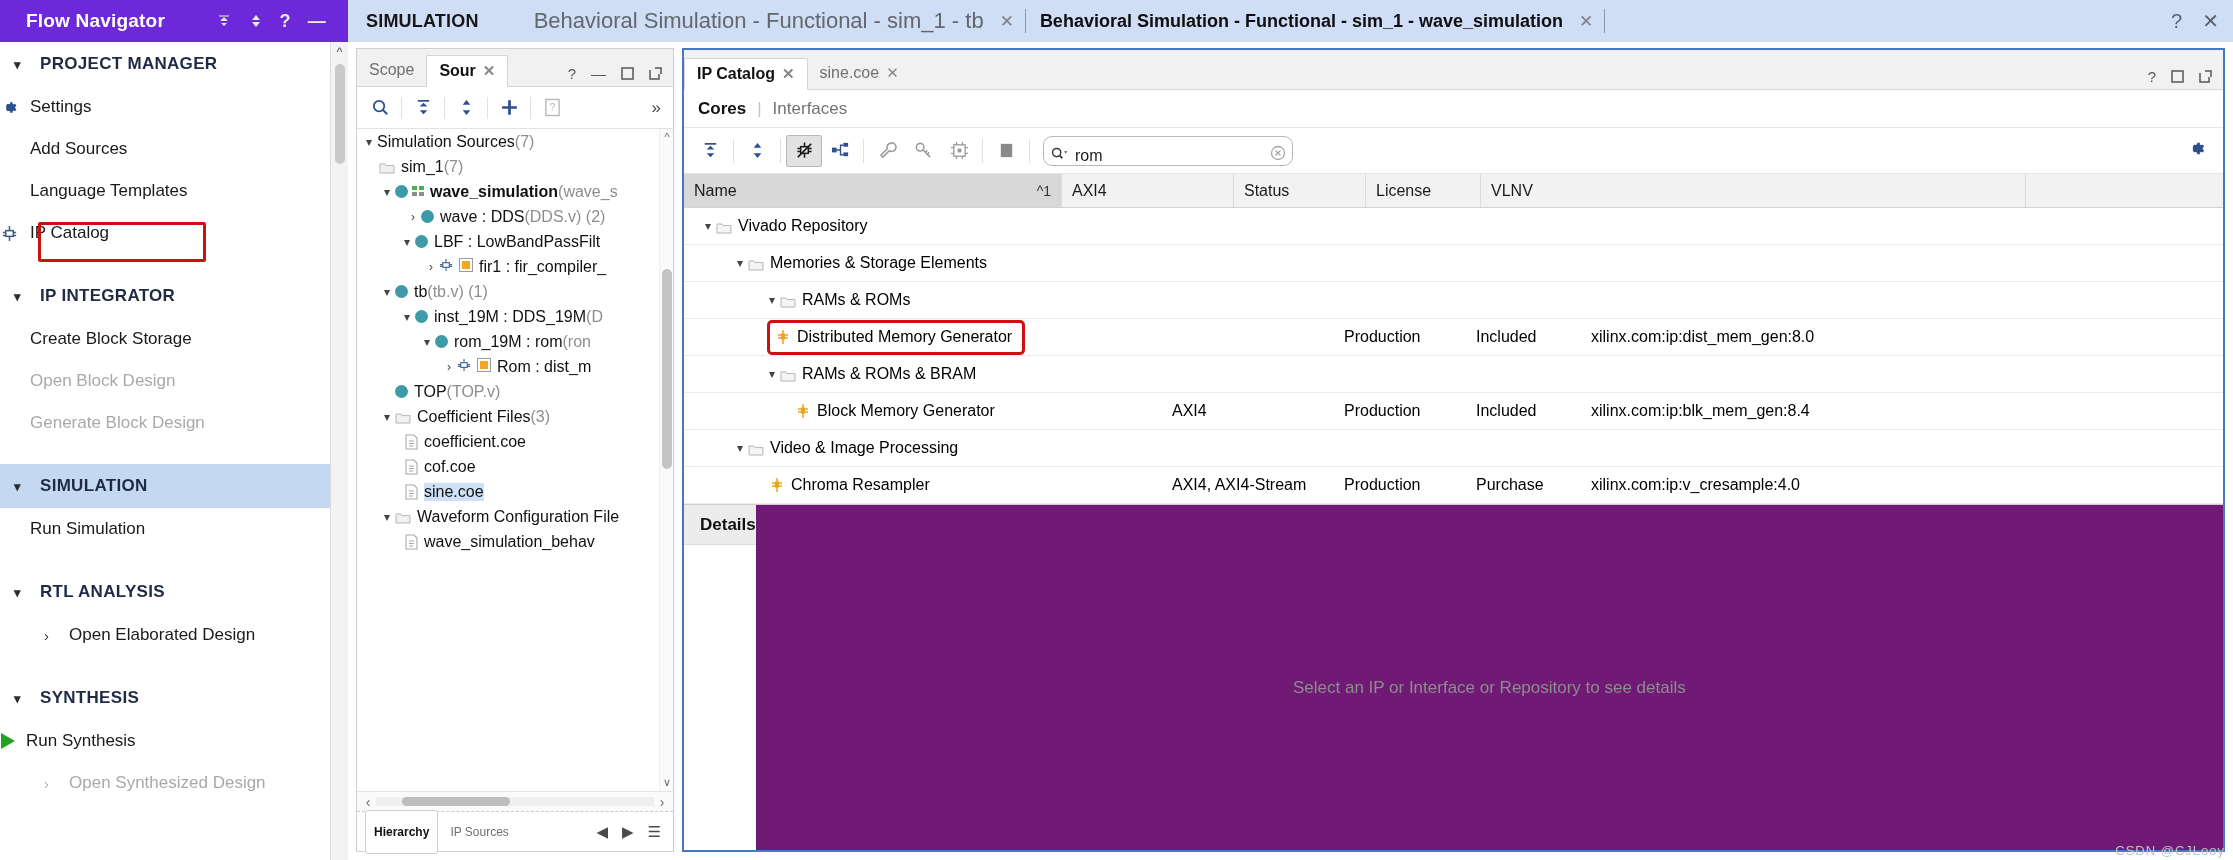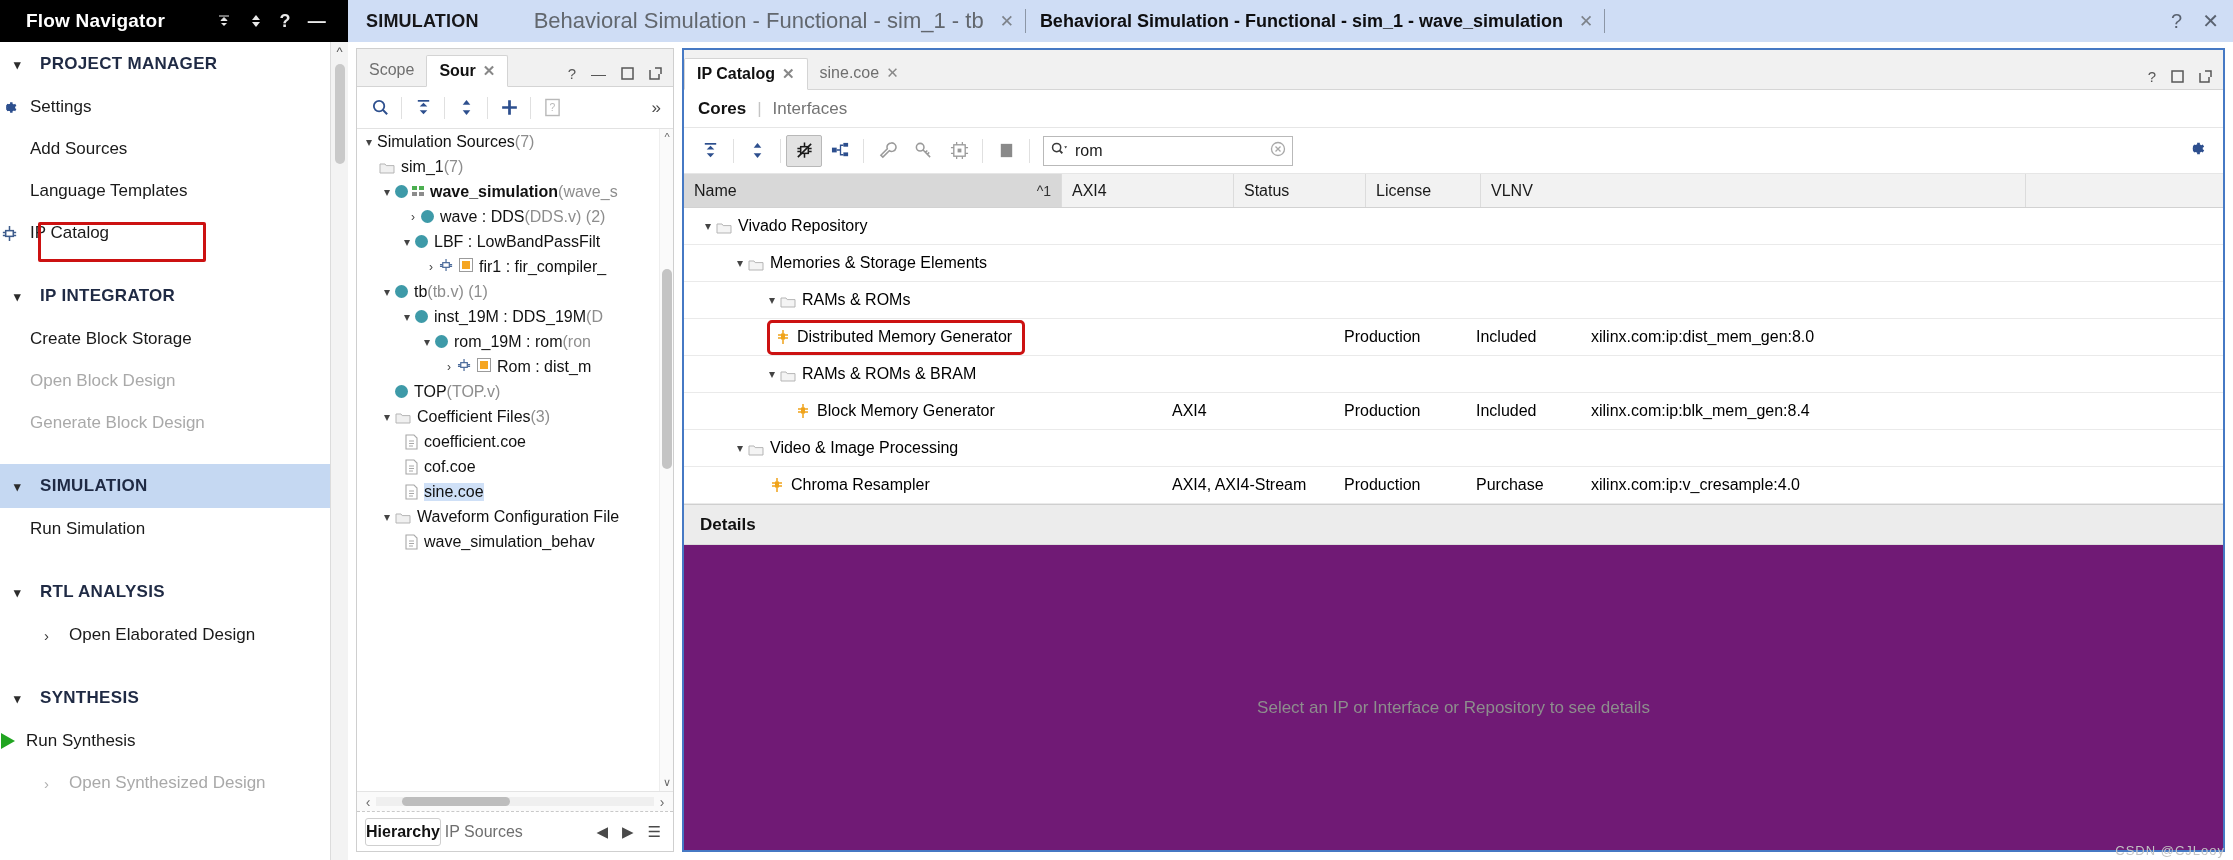--- a/index.html
+++ b/index.html
@@ -8,21 +8,21 @@
     width: 2233px; height: 860px;
     overflow: hidden;
     background: #ffffff;
     font-family: "Liberation Sans", sans-serif;
   }
   .app { position: relative; width: 2233px; height: 860px; display: flex; }
 
   
   .flownav { width: 348px; height: 860px; background: #ffffff; display: flex; flex-direction: column; flex: none; position: relative; }
   .flownav-header {
-    height: 42px; background: #000000; color: #ffffff;
+    height: 42px; background: #6d28d9; color: #ffffff;
     display: flex; align-items: center; padding: 0 10px 0 26px;
     font-size: 19px; font-weight: bold; letter-spacing: .2px;
   }
   .flownav-title { flex: 1; }
   .fn-icons { display: flex; align-items: center; gap: 17px; padding-right: 12px; }
   .fn-icons .ic { color: #e9e9e9; font-size: 18px; line-height: 1; cursor: pointer; display:flex; align-items:center; }
   .flownav-body { flex: 1; overflow: hidden; position: relative; background:#fff; }
   .fn-scroll-track {
     position: absolute; right: 0; top: 0; width: 18px; height: 818px;
     background: #f3f3f3; border-left: 1px solid #dcdcdc;
@@ -97,40 +97,40 @@
   .src-hscroll { height: 20px; border-top:1px solid #e4e4e4; display:flex; align-items:center; padding: 0 3px; background:#fafafa;}
   .hs-arrow { color:#6a6a6a; font-size: 14px; width:16px; text-align:center; cursor:pointer;}
   .hs-track { flex:1; height: 9px; background:#efefef; position:relative; }
   .hs-thumb { position:absolute; left: 26px; width: 108px; height:9px; background:#bdbdbd; border-radius:5px;}
 
   .src-vscroll { position:absolute; right:0; top:0; width: 14px; height: 100%; background:#fafafa; border-left:1px solid #eee;}
   .vs-thumb { position:absolute; left:2px; top: 140px; width: 10px; height: 200px; background:#c4c4c4; border-radius:5px;}
   .vs-cap { position:absolute; left:0; width:14px; text-align:center; font-size:11px; color:#666;}
 
   .src-foot { height: 40px; border-top: 1px dashed #c9c9c9; display:flex; align-items:center; padding: 0 8px; gap: 4px; background:#fff;}
-  .foot-tab { height: 28px; padding: 0 0; display:flex; align-items:center; font-size:16px; color:#6f6f6f; cursor:pointer;}
+  .foot-tab { height: 44px; padding: 0 8px; display:flex; align-items:center; font-size:12px; color:#6f6f6f; cursor:pointer;}
   .foot-tab.sel { border:1px solid #cfcfcf; border-radius:3px; color:#111; font-weight:bold; background:#fff;}
   .foot-ctrls { margin-left:auto; display:flex; gap:14px; color:#4a4a4a; font-size:15px; padding-right:4px;}
   .foot-ctrls .ic{cursor:pointer;}
 
   
   .ipcat { flex:1; display:flex; flex-direction:column; border: 2px solid #4679c4; background:#fff; }
   .ipcat-tabs { height: 40px; background:#f1f1f1; display:flex; align-items:flex-end; border-bottom:1px solid #d6d6d6; position:relative;}
   .ipcat-sub { height: 38px; display:flex; align-items:center; padding: 0 14px; gap: 11px; font-size:17px; border-bottom:1px solid #e6e6e6;}
   .sub-sel { font-weight:bold; color:#111; cursor:pointer;}
   .sub-div { color:#c4c4c4;}
   .sub-other { color:#737373; cursor:pointer;}
 
   .ipcat-toolbar { height: 46px; display:flex; align-items:center; padding: 0 8px; gap:0; border-bottom:1px solid #e6e6e6; background:#fff; position:relative;}
   .ic-btn { width: 36px; height: 32px; display:flex; align-items:center; justify-content:center; cursor:pointer; border-radius:2px;}
   .ic-btn.pressed { background:#e2e2e2; border:1px solid #b8b8b8;}
   .ic-div { width:1px; height:24px; background:#e0e0e0; margin:0 5px;}
   .searchbox {
     width: 250px; height: 30px; margin-left: 8px; border:1px solid #b9b9b9; background:#fff;
-    display:flex; align-items:center; padding: 8px 6px; gap:6px; border-radius: 0;
+    display:flex; align-items:flex-end; padding: 0 6px; gap:6px; border-radius: 9px;
   }
   .search-val { flex:1; font-size:16px; color:#1a1a1a;}
   .gear-right { margin-left:auto; padding-right: 8px; cursor:pointer;}
 
   .ipcat-table { flex: none; display:flex; flex-direction:column; }
   .th-row { display:flex; height: 34px; background:#f2f2f2; border-bottom:1px solid #d2d2d2; font-size:16px; color:#1a1a1a; align-items:center;}
   .th { display:flex; align-items:center; height:100%; padding-left: 10px; border-right:1px solid #dcdcdc; }
   .th.namecol { width: 378px; background:#d8d8d8; position: relative; }
   .th .sortind { position:absolute; right: 10px; font-size: 14px; color:#333;}
   .th.c-axi4 { width: 172px;}
@@ -147,21 +147,21 @@
   .td.c-license { width:115px;}
   .td.c-vlnv { width:545px;}
   .grp-ind-1 { padding-left: 16px;}
   .grp-ind-2 { padding-left: 48px;}
   .grp-ind-3 { padding-left: 80px;}
   .leaf-ind-3 { padding-left: 86px;}
   .leaf-ind-4 { padding-left: 112px;}
   .ip-star { width:14px; height:16px; flex:none; margin-right:7px;}
   .hl-box { outline: 3px solid #cc1111; border-radius:2px; }
 
-  .details { flex:1; display:flex; flex-direction:column; border-top: 1px solid #cfcfcf; }
+  .details { flex:1; display:flex; flex-direction:row; border-top: 1px solid #cfcfcf; }
   .details-hdr { height: 40px; background:#ececec; display:flex; align-items:center; padding-left: 16px; font-size:17px; font-weight:bold; color:#111; border-bottom:1px solid #dcdcdc;}
   .details-body { flex:1; display:flex; align-items:center; justify-content:center; background:#701a75; }
   .details-msg { font-size: 17px; color:#8d8d8d; margin-top: 20px;}
 
   .watermark { position:absolute; right: 8px; bottom: 2px; font-size: 13px; color:#c4c4c4; letter-spacing:1px;}
 </style>
 </head>
 <body>
 
 <div class="app">

